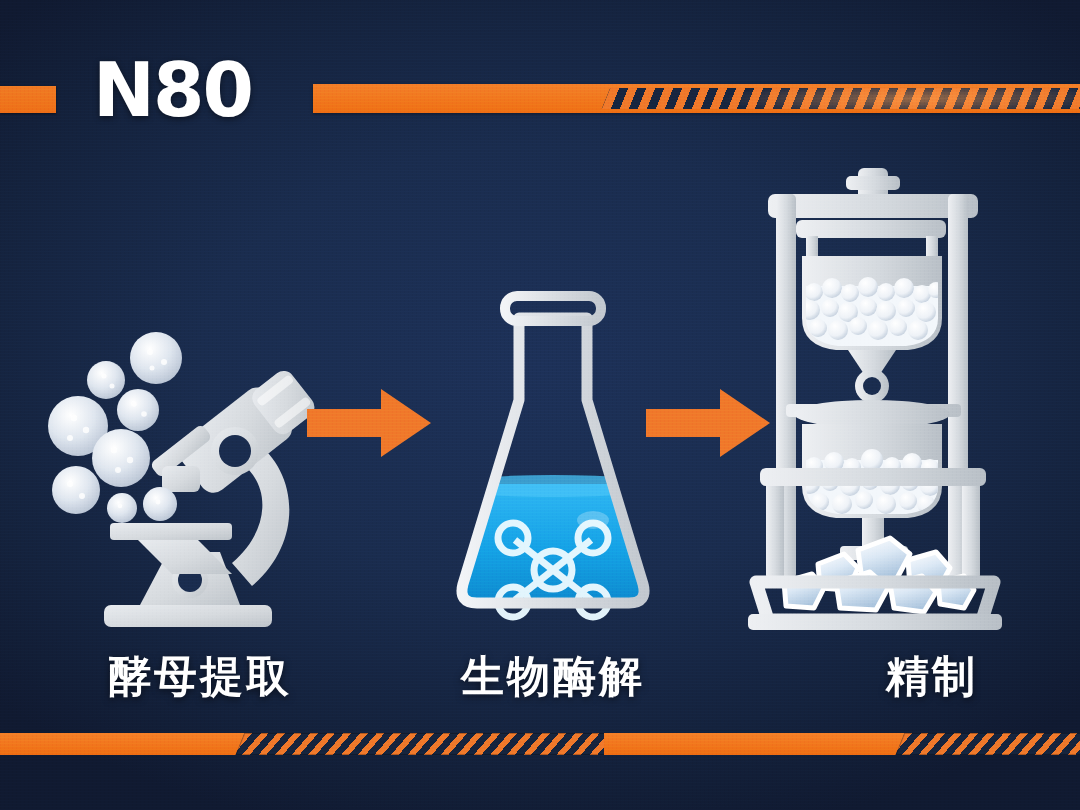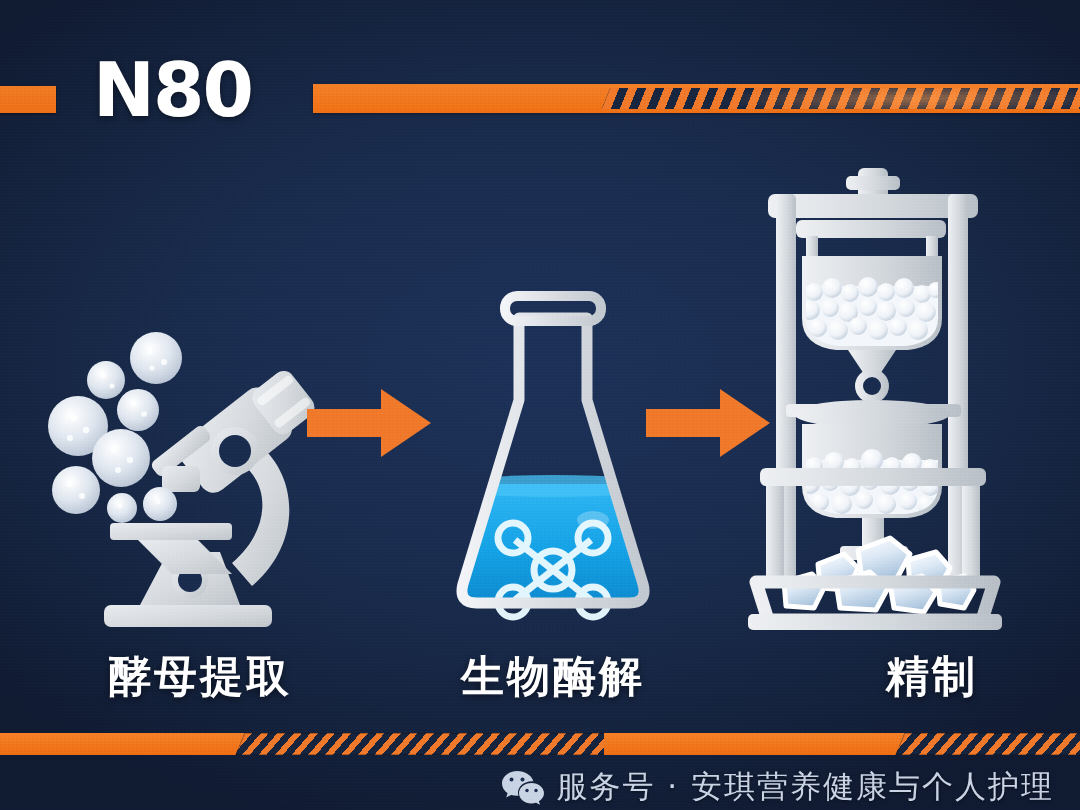--- a/index.html
+++ b/index.html
@@ -360,30 +360,15 @@
   </div>
   <div class="stage-label" style="left:817px;top:648px;width:230px;">精制</div>
 
   <div class="ftr">
     <div class="ftr-seg ftr-solid ftr-s1"></div>
     <div class="ftr-seg ftr-stripe ftr-s2"></div>
     <div class="ftr-seg ftr-solid ftr-s3"></div>
     <div class="ftr-seg ftr-stripe ftr-s4"></div>
   </div>
 
-  <div class="wechat-line">
-    <span class="wechat-icon">
-      <svg width="42" height="34" viewBox="0 0 42 34">
-        <g fill="#c8d3e4">
-          <path d="M15 1 C6.7 1 0 6.6 0 13.5 c0 3.9 2.2 7.4 5.6 9.7 l-1.4 4.3 4.9-2.5 c1.9 .5 3.9 .8 5.9 .8 .5 0 1 0 1.5-.1 -.3-1-.5-2-.5-3 0-6.3 6.2-11.4 13.9-11.4 .5 0 1 0 1.5 .1 C29.8 5.6 23.1 1 15 1 Z"></path>
-          <circle cx="9.5" cy="9.5" r="2" fill="#1a2c4e"></circle>
-          <circle cx="20.5" cy="9.5" r="2" fill="#1a2c4e"></circle>
-          <path d="M42 23.2 C42 17.6 36.4 13 29.5 13 22.6 13 17 17.6 17 23.2 c0 5.6 5.6 10.2 12.5 10.2 1.6 0 3.1-.2 4.5-.7 l4 2-1.1-3.4 C39.9 29.4 42 26.5 42 23.2 Z"></path>
-          <circle cx="25" cy="20.5" r="1.7" fill="#1a2c4e"></circle>
-          <circle cx="34" cy="20.5" r="1.7" fill="#1a2c4e"></circle>
-        </g>
-      </svg>
-    </span>
-    <span>服务号 · 安琪营养健康与个人护理</span>
-  </div>
 
   <div id="grain"></div>
 </div>
 
 </body></html>

